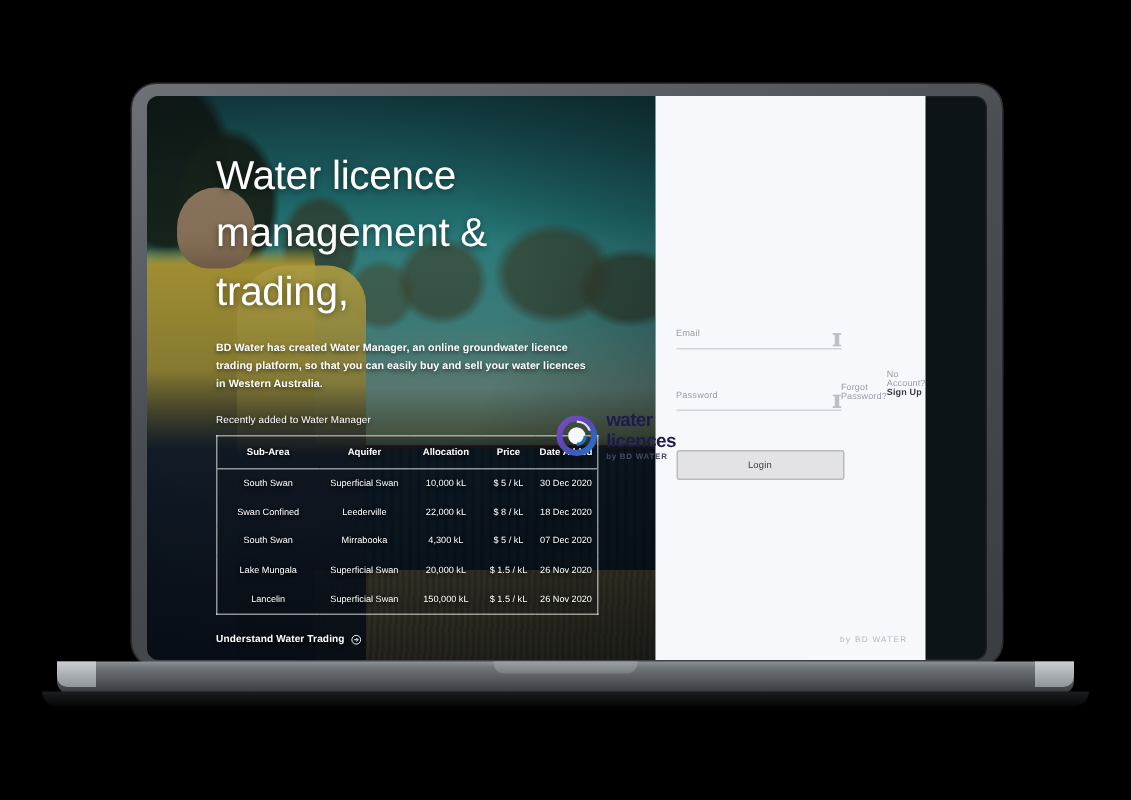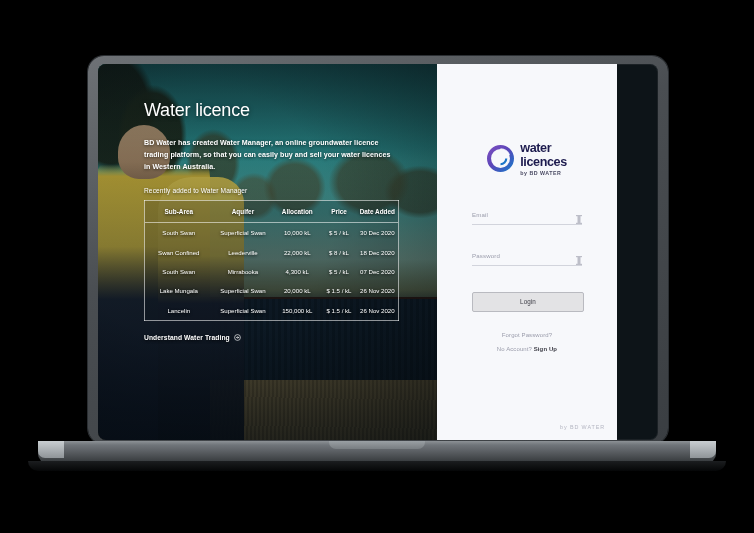--- a/index.html
+++ b/index.html
@@ -95,21 +95,21 @@
   }
   .photo-vignette{
     position:absolute;inset:0;
     background:
       linear-gradient(180deg,rgba(6,14,18,.55) 0%,rgba(6,14,18,.18) 26%,rgba(4,10,14,.45) 58%,rgba(4,10,14,.72) 100%),
       radial-gradient(ellipse at 30% 40%, rgba(0,0,0,0) 40%, rgba(0,0,0,.45) 100%);
   }
 
   .hero-content{position:relative;padding:34px 26px 0 46px;color:#fff;}
   .hero-h1{
-    font-size:18px;line-height:1.42;font-weight:400;letter-spacing:-.2px;
+    font-size:27px;line-height:1.42;font-weight:400;letter-spacing:-.2px;
     margin:0 0 13px 0;text-shadow:0 1px 4px rgba(0,0,0,.5);
   }
   .hero-h1 span{display:block;}
   .hero-p{
     font-size:7.1px;line-height:1.72;font-weight:700;margin:0 16px 14px 0;
     max-width:258px;letter-spacing:.05px;text-shadow:0 1px 3px rgba(0,0,0,.6);
   }
   .hero-caption{font-size:6.6px;font-weight:400;margin:0 0 6px 0;letter-spacing:.1px;
     text-shadow:0 1px 3px rgba(0,0,0,.6);}
 
@@ -136,21 +136,21 @@
   .hero-link{
     display:flex;align-items:center;gap:4px;margin-top:13px;
     font-size:6.7px;font-weight:700;color:#fff;letter-spacing:.1px;cursor:pointer;
     text-shadow:0 1px 3px rgba(0,0,0,.8);
   }
   .hero-link svg{display:block;}
 
   
   .login{
     position:relative;width:180px;height:100%;background:#f7f8fb;
-    display:flex;flex-direction:column;align-items:center;
+    display:flex;align-items:center;justify-content:flex-end;
   }
   .brand{display:flex;align-items:center;gap:6px;margin-top:78px;}
   .brand-mark{width:27px;height:27px;flex:0 0 27px;}
   .brand-txt{line-height:1;}
   .brand-word1,.brand-word2{
     font-size:12.6px;font-weight:700;color:#1d1b4e;letter-spacing:-.4px;display:block;
   }
   .brand-word2{margin-top:1px;}
   .brand-sub{font-size:5.3px;font-weight:700;color:#4a4a63;letter-spacing:.5px;
     display:block;margin-top:2.5px;}
@@ -190,20 +190,21 @@
       <div class="photo-trees"></div>
       <div class="photo-shed"></div>
       <div class="photo-grass"></div>
       <div class="photo-worker-a"></div>
       <div class="photo-worker-b"></div>
       <div class="photo-vignette"></div>
 
       <div class="hero-content">
         <h1 class="hero-h1">
           <span>Water licence</span>
+          <span>management &amp; trading,</span>
         </h1>
 
         <p class="hero-p">BD Water has created Water Manager, an online groundwater licence trading platform, so that you can easily buy and sell your water licences in Western Australia.</p>
 
         <p class="hero-caption">Recently added to Water Manager</p>
 
         <table class="lic-table">
           <thead>
             <tr>
               <th class="c-sub">Sub-Area</th>

